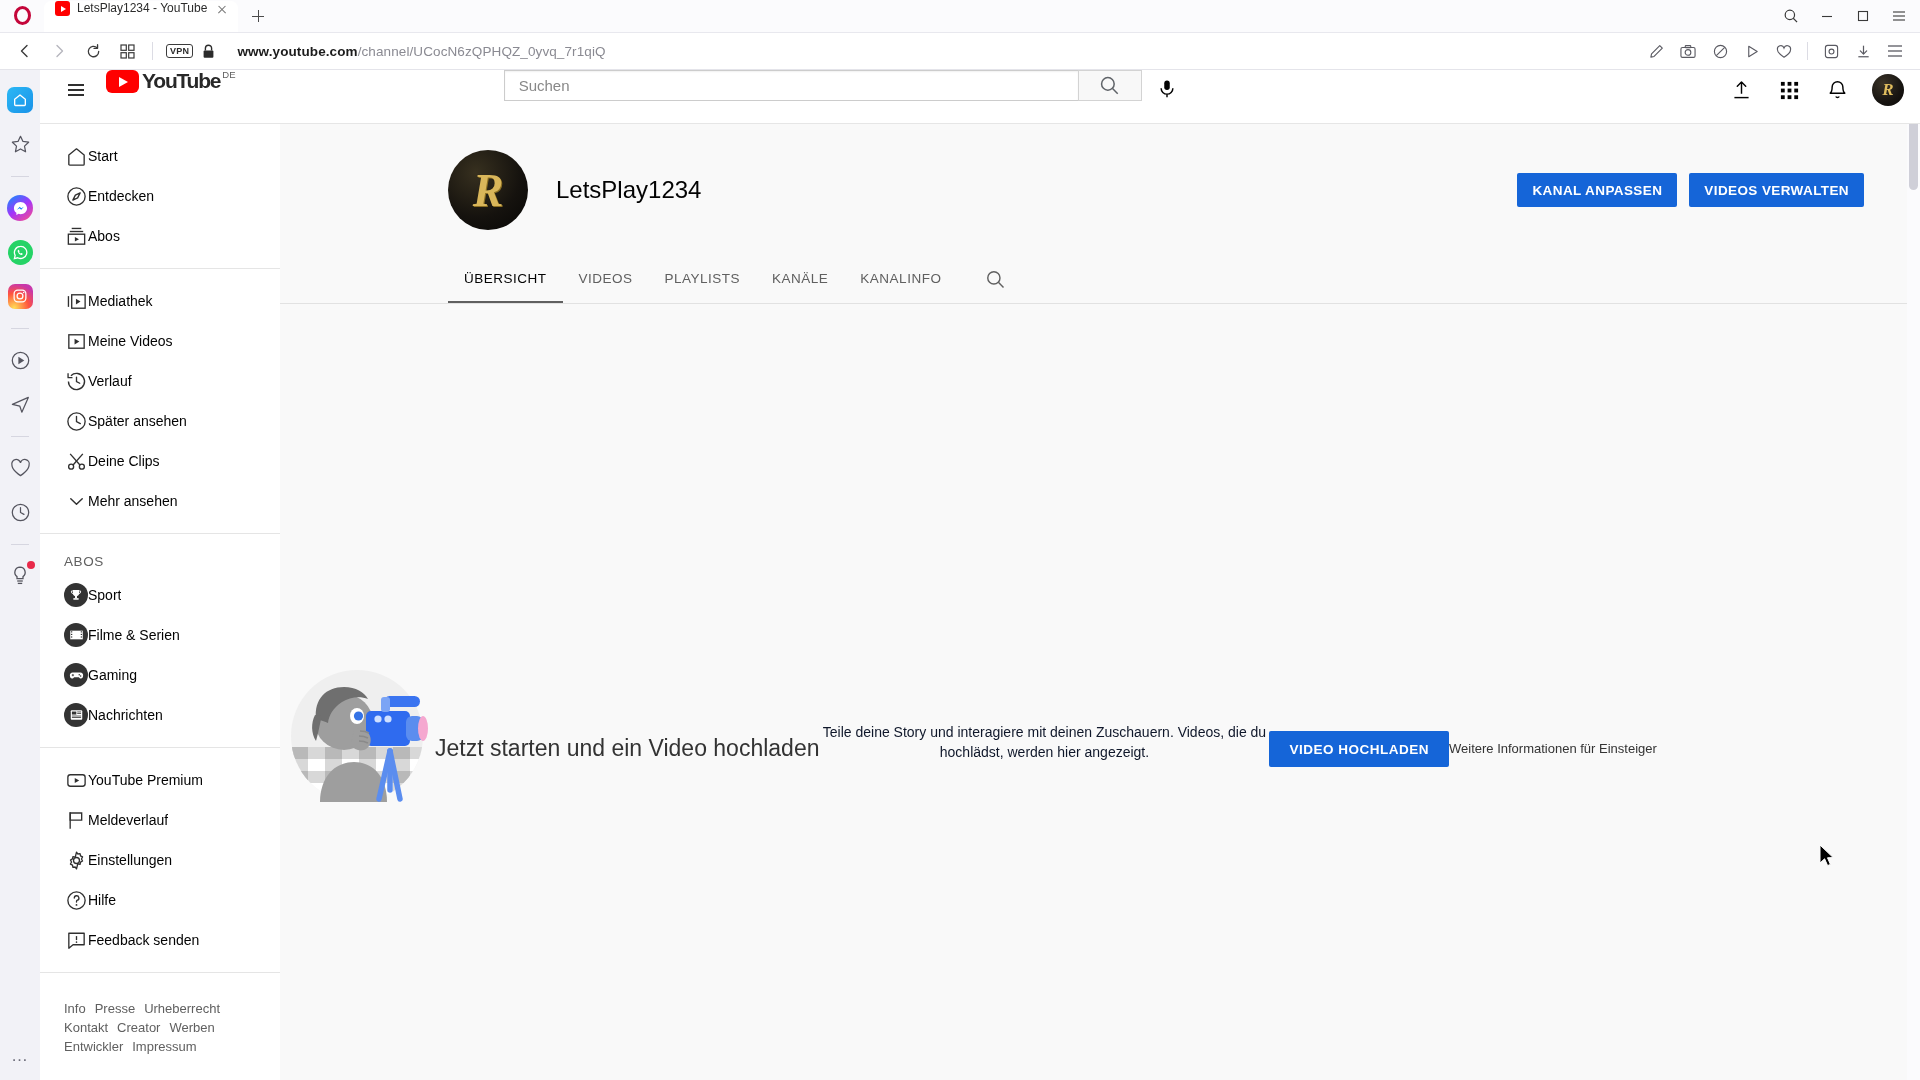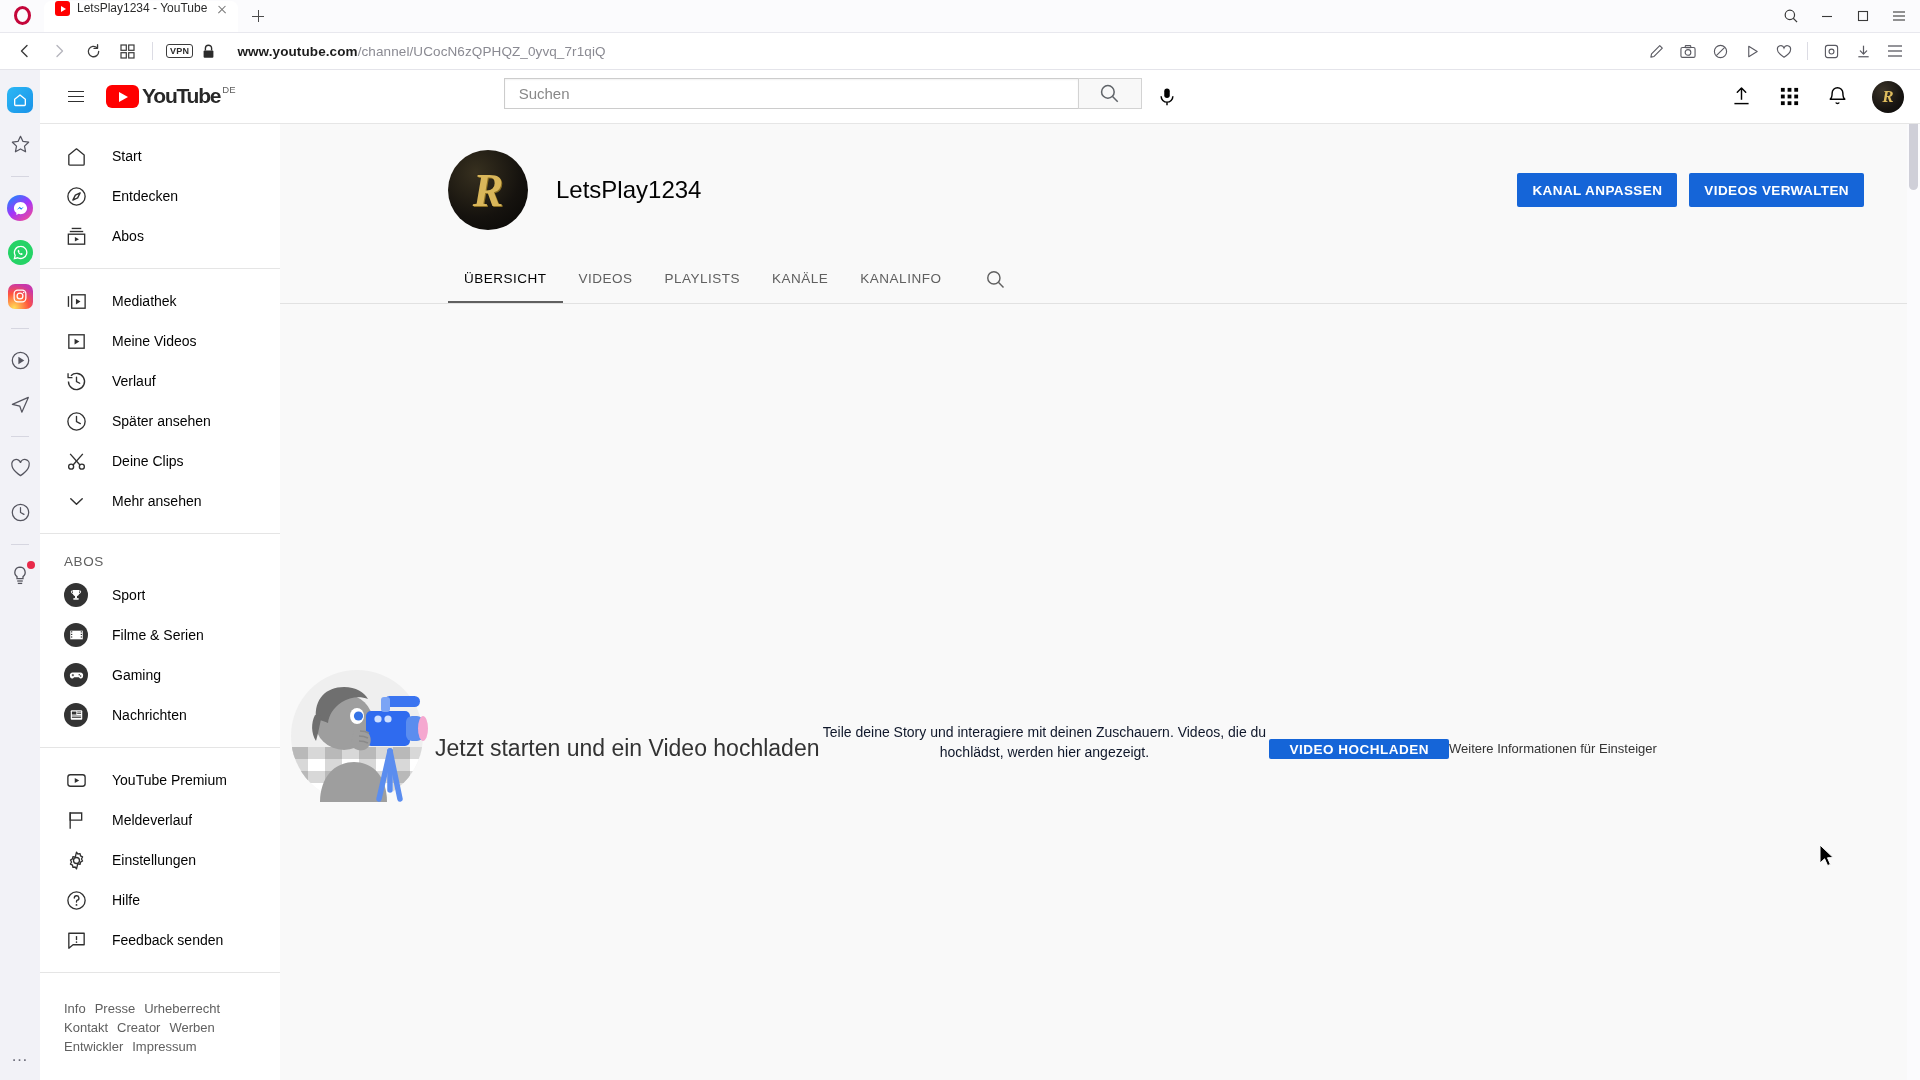--- a/index.html
+++ b/index.html
@@ -97,21 +97,21 @@
   }
   .os-badge {
     position: absolute; right: -1px; top: -1px; width: 8px; height: 8px;
     background: #e8294a; border-radius: 50%;
   }
   .os-dots { position: absolute; bottom: 14px; font-size: 17px; color: #6d6d7a; letter-spacing: 1px; }
 
   
   .yt-app { flex: 1; display: flex; flex-direction: column; background: #fff; min-width: 0; }
   .yt-header {
-    height: 54px; flex: 0 0 auto; background: #fff; display: flex; align-items: center;
+    height: 54px; flex: 0 0 auto; background: #fff; display: flex; align-items: flex-start;
     padding: 0 16px; border-bottom: 1px solid #e6e6e6; position: relative; z-index: 5;
   }
   .yt-menu { width: 40px; height: 40px; display: flex; align-items: center; justify-content: center; }
   .hamburger span { display: block; width: 16px; height: 1.6px; background: #303030; margin: 3.4px 0; }
   .yt-logo { display: flex; align-items: flex-start; margin-left: 10px; }
   .yt-play {
     width: 33px; height: 23px; background: #ff0000; border-radius: 6px;
     display: flex; align-items: center; justify-content: center;
   }
   .yt-play::after {
@@ -149,21 +149,21 @@
     color: #e0bd5e; font-style: italic;
   }
 
   .yt-body { flex: 1; display: flex; min-height: 0; }
 
   
   .yt-guide {
     width: 240px; flex: 0 0 auto; background: #fff; padding: 12px 0 0 0;
     overflow: hidden; font-size: 14px; color: #030303;
   }
-  .g-item { height: 40px; display: flex; align-items: center; padding: 0 24px 0 24px; gap: 24px; }
+  .g-item { height: 40px; display: flex; align-items: center; padding: 0 24px 0 24px; }
   .g-ico { width: 24px; height: 24px; display: flex; align-items: center; justify-content: center; flex: 0 0 auto; }
   .g-label { white-space: nowrap; overflow: hidden; text-overflow: ellipsis; }
   .g-div { height: 1px; background: #e5e5e5; margin: 12px 0 12px 0; }
   .g-head {
     font-size: 13.5px; color: #606060; font-weight: 500; letter-spacing: .6px;
     padding: 8px 24px 6px; text-transform: uppercase;
   }
   .g-sub-ico {
     width: 24px; height: 24px; border-radius: 50%; background: #333333;
     display: flex; align-items: center; justify-content: center; flex: 0 0 auto;
@@ -207,21 +207,21 @@
     padding-top: 88px; background: #f9f9f9;
   }
   .illus { width: 155px; height: 155px; position: relative; }
   .empty-title { font-size: 23px; color: #333333; margin-top: 24px; font-weight: 400; }
   .empty-sub {
     font-size: 14px; color: #0f172a; margin-top: 11px; text-align: center;
     max-width: 450px; line-height: 20px;
   }
   .btn-upload {
     margin-top: 26px; background: #1565d8; color: #fff; border: none; font-size: 13.5px;
-    font-weight: 700; letter-spacing: .5px; height: 20px; padding: 0 20px; border-radius: 2px;
+    font-weight: 700; letter-spacing: .5px; height: 36px; padding: 0 20px; border-radius: 2px;
     font-family: "Liberation Sans", sans-serif;
   }
   .empty-link { margin-top: 25px; font-size: 13px; color: #333333; }
 
   .cursor { position: absolute; pointer-events: none; z-index: 99; }
 
   
   .page-scroll {
     position: absolute; right: 0; top: 70px; bottom: 0; width: 13px; background: #fbfbfd;
   }

